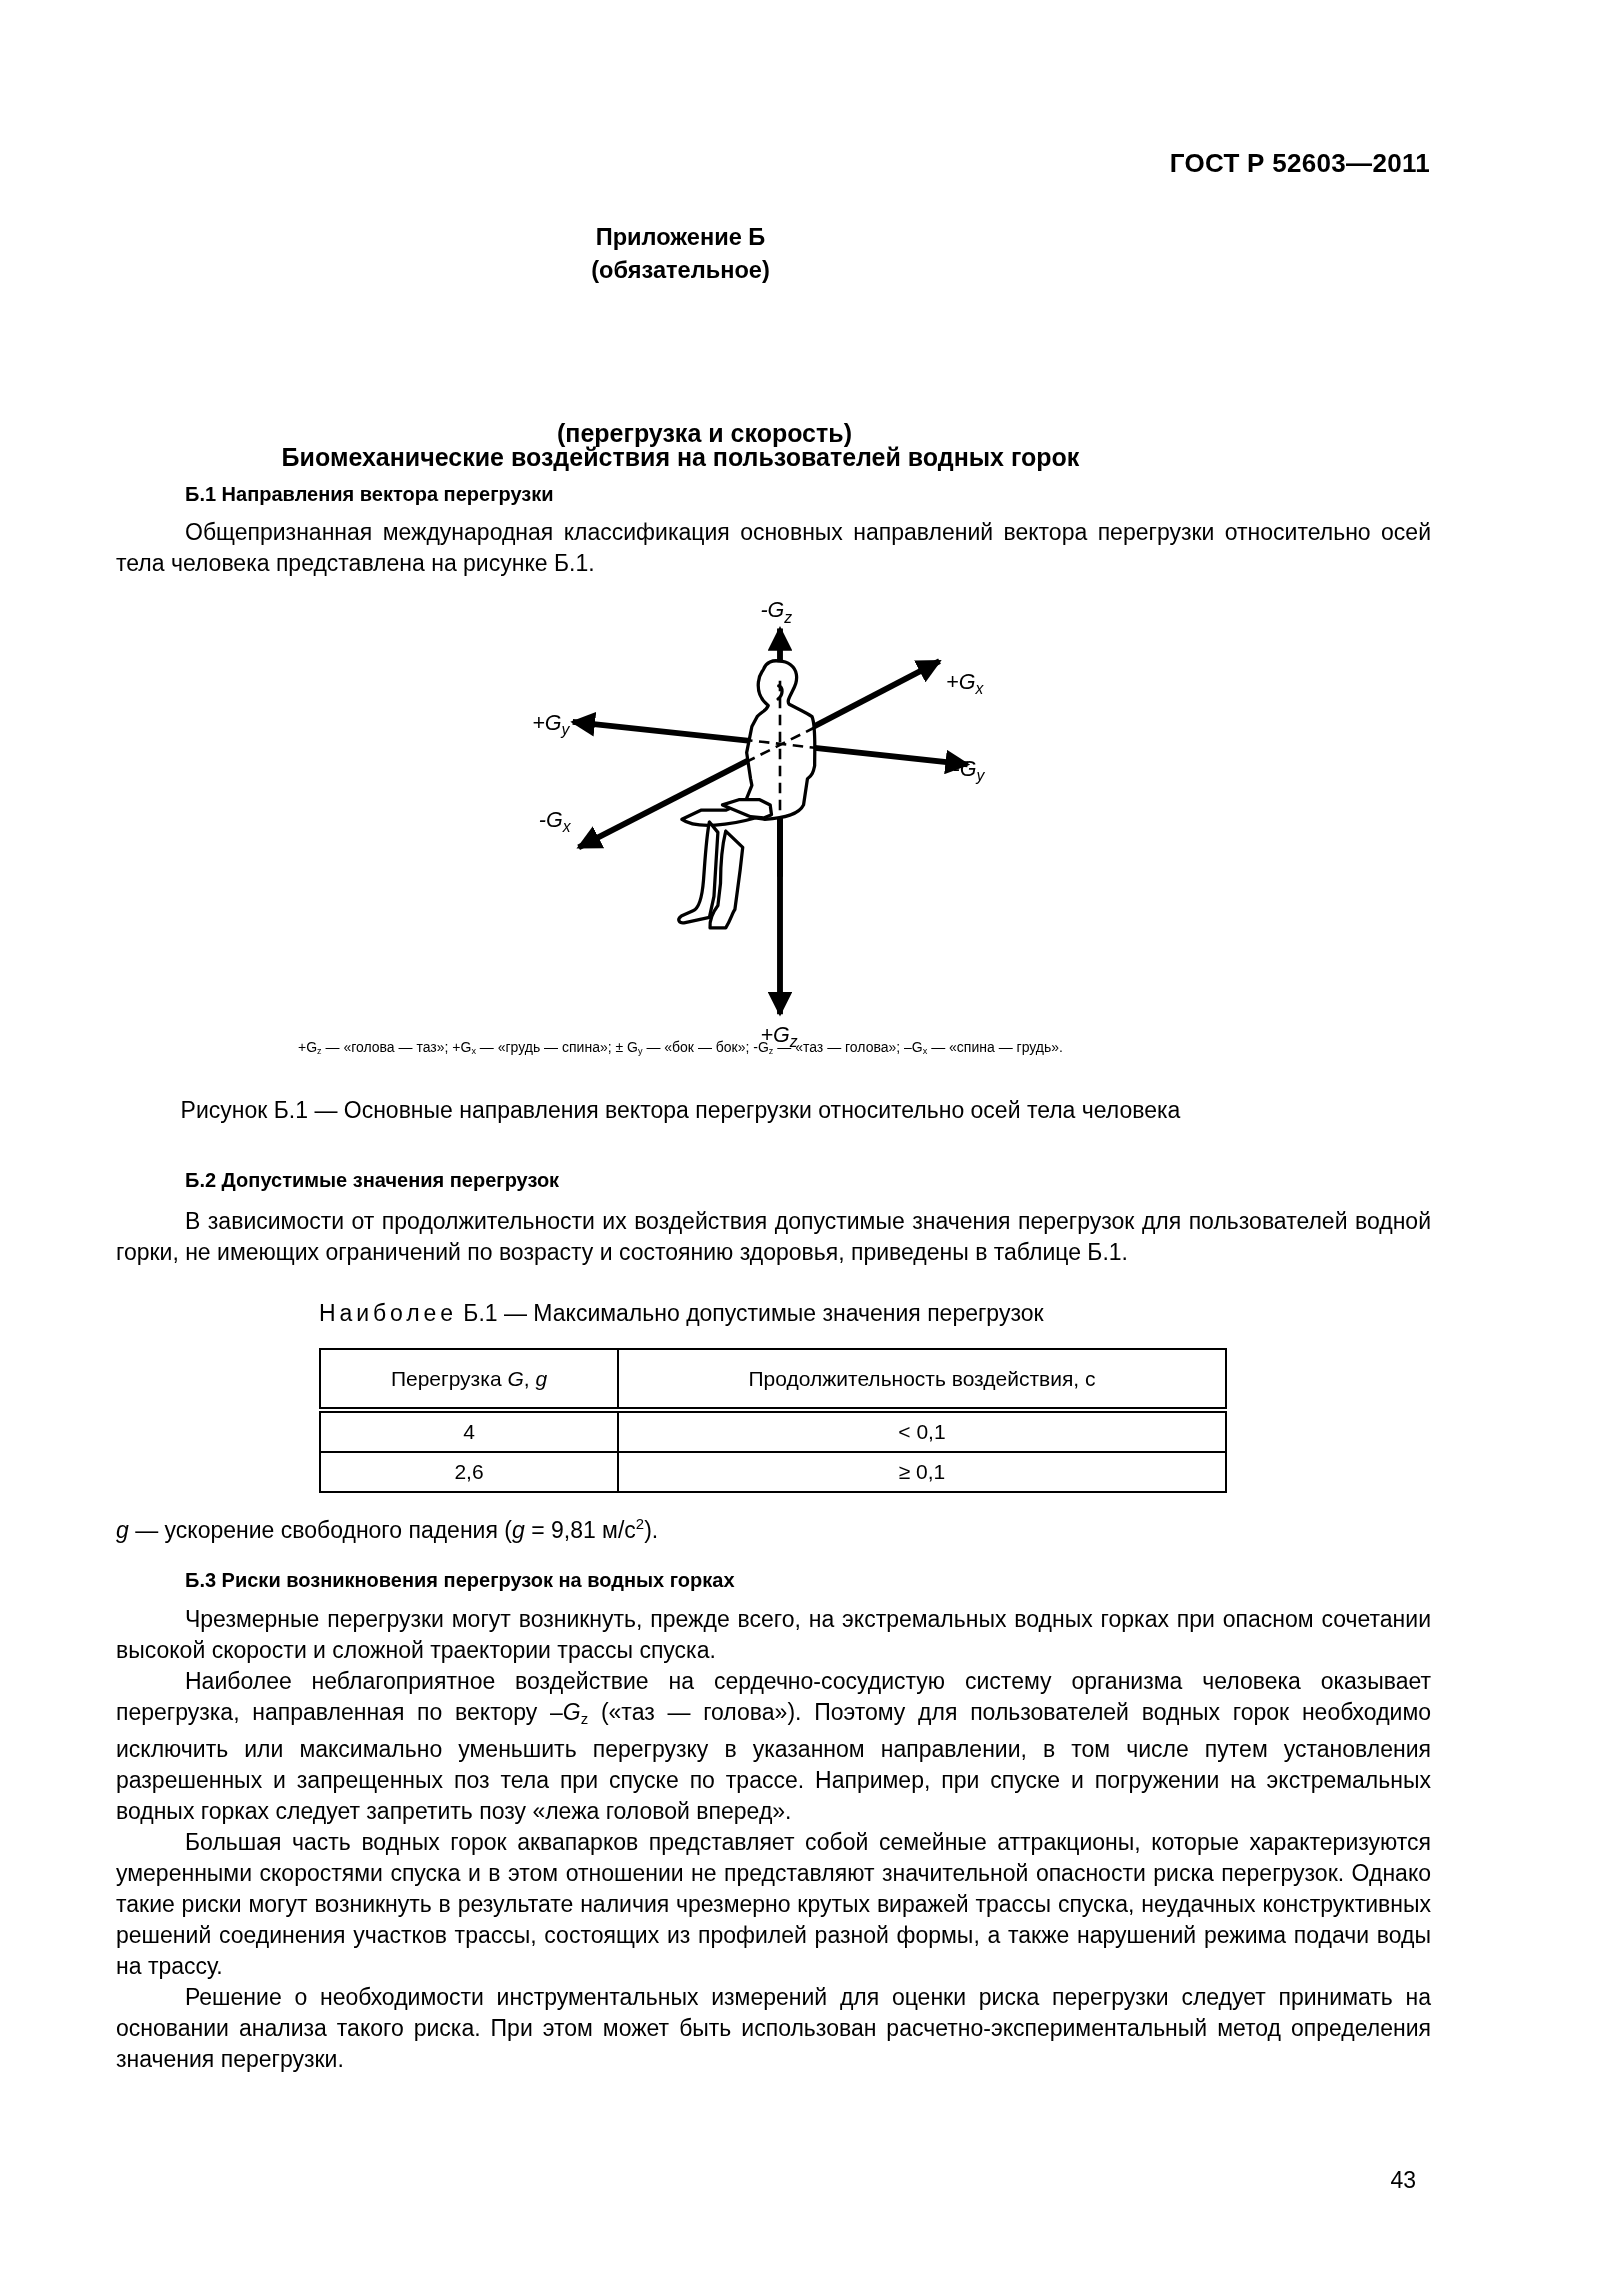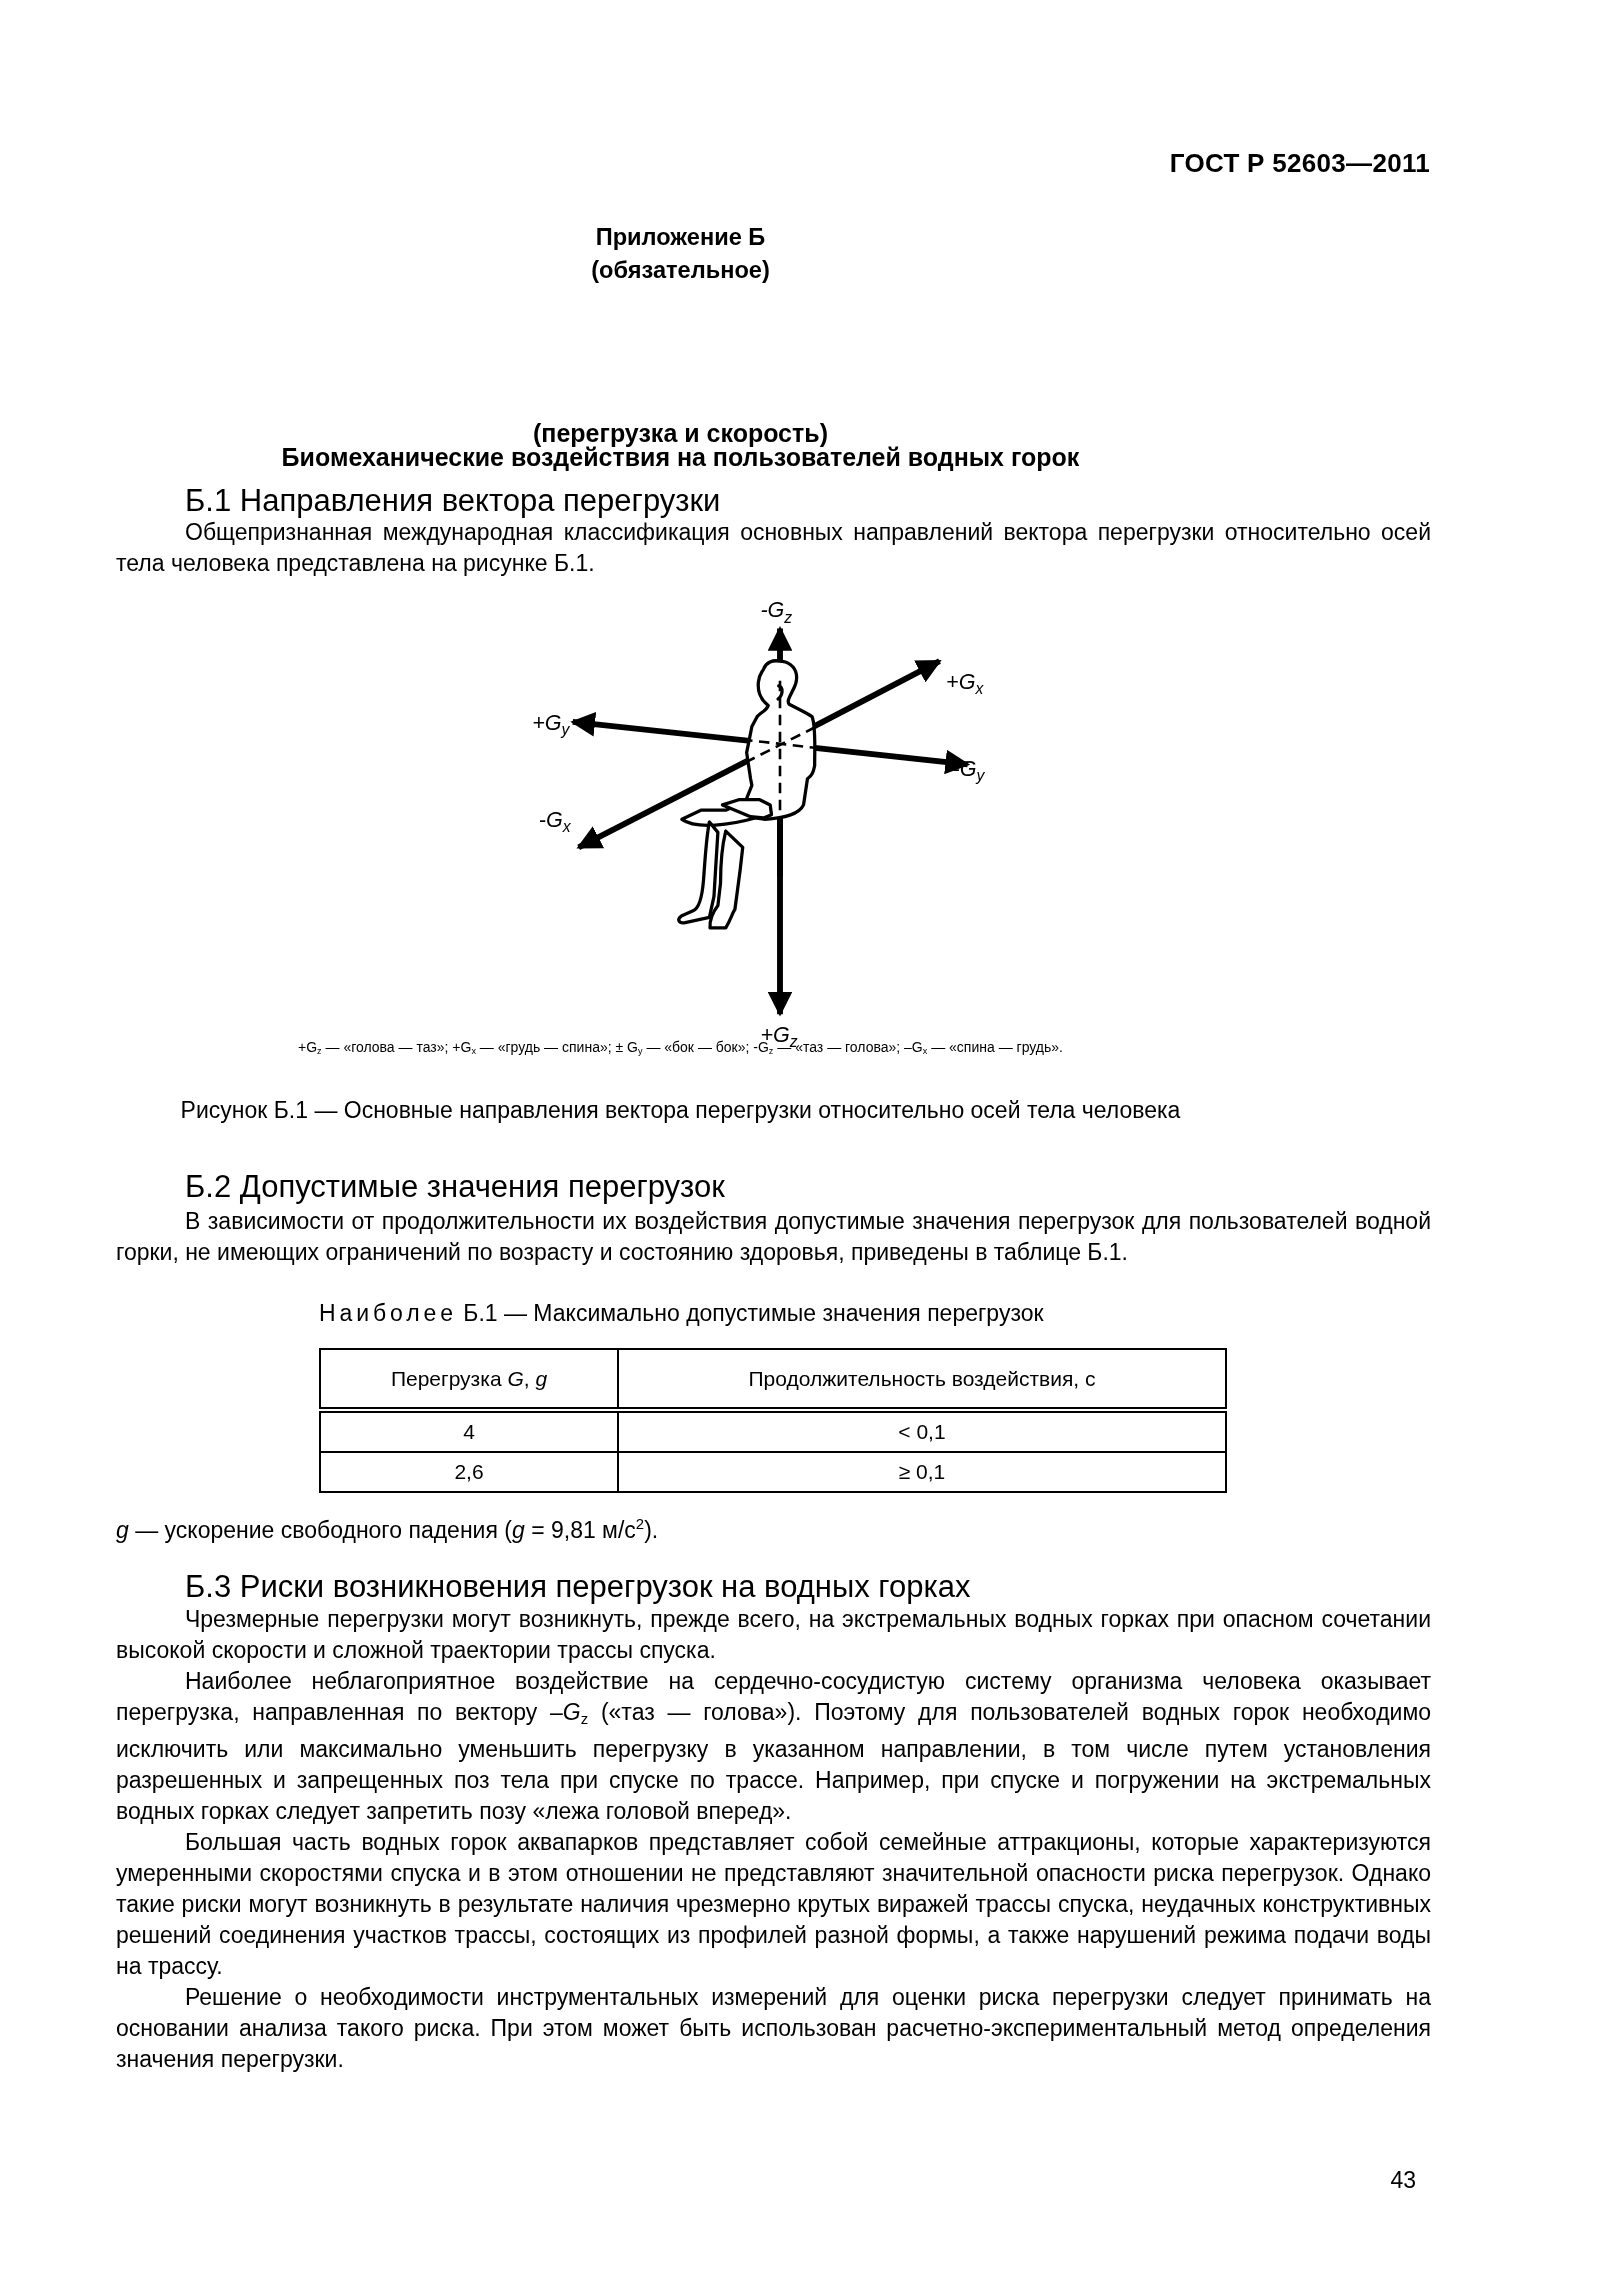--- a/index.html
+++ b/index.html
@@ -4,22 +4,22 @@
 <style>
   html, body { margin: 0; padding: 0; background: #ffffff; }
   body { width: 1623px; height: 2295px; position: relative; overflow: hidden;
          font-family: "Liberation Sans", sans-serif; color: #000; }
   .abs { position: absolute; }
   .hdr { right: 193px; top: 148px; font-size: 26px; font-weight: bold; letter-spacing: 0.3px; }
   .center { left: 0; width: 1361px; text-align: center; }
   .appx { top: 224px; font-size: 23.6px; font-weight: bold; }
   .appx2 { top: 257px; font-size: 23.6px; font-weight: bold; }
   .title { top: 399px; font-size: 25px; font-weight: bold; margin-top: 44px; }
-  .title2 { top: 419px; font-size: 25px; font-weight: bold; }
-  .h2 { left: 185px; font-size: 31px; font-weight: normal; }
+  .title2 { top: 419px; font-size: 25px; font-weight: bold; padding-left: 24px; }
+  .h2 { left: 185px; font-size: 20px; font-weight: bold; }
   .body { left: 116px; width: 1315px; font-size: 23px; line-height: 31px; text-align: justify; }
   .body p { margin: 0; text-indent: 69px; }
   .fig { left: 510px; top: 589px; width: 523px; height: 458px; }
   .fig-label { font-size: 33px; }
   .legend { top: 1039px; font-size: 14px; }
   .caption { top: 1097px; font-size: 23px; }
   .tcap { left: 319px; top: 1300px; font-size: 23px; }
   .tcap .spaced { letter-spacing: 3.9px; }
   table.tb { position: absolute; left: 319px; top: 1348px; width: 908px; border-collapse: collapse; font-size: 21px; }
   table.tb td, table.tb th { border: 2.6px solid #000; text-align: center; font-weight: normal; }

